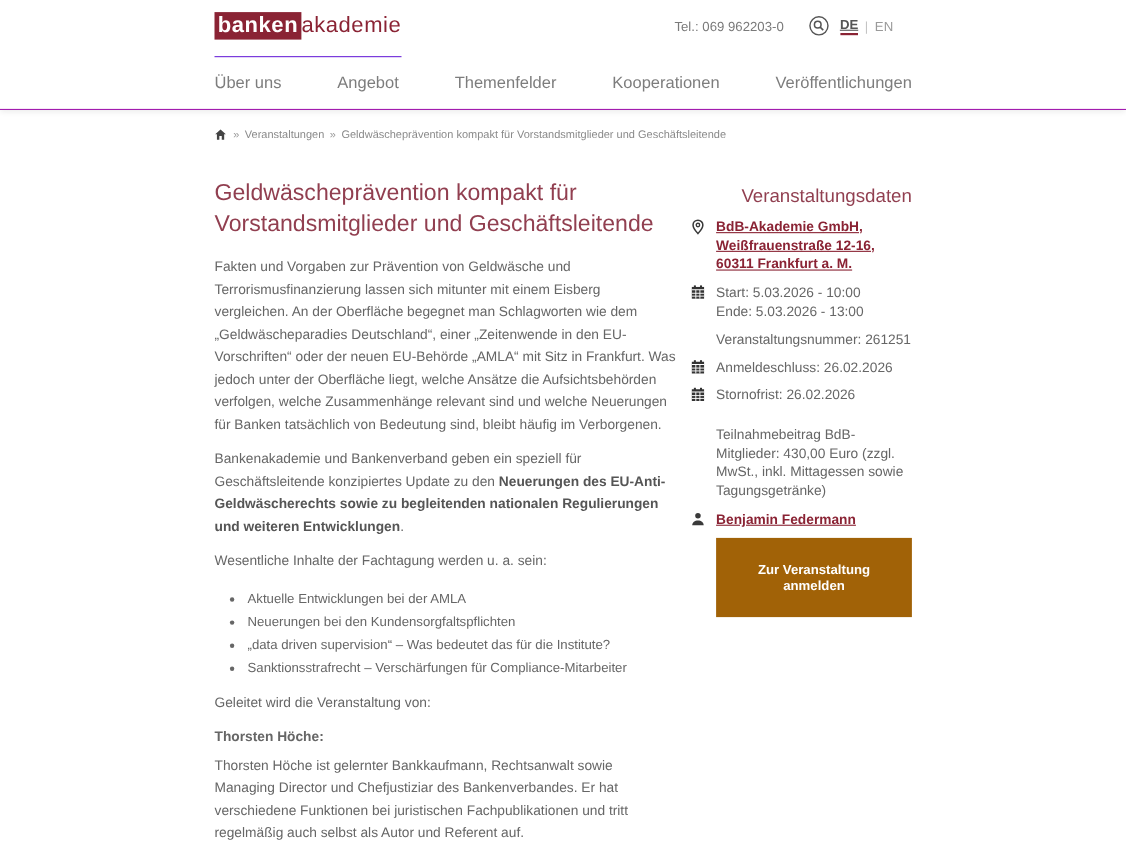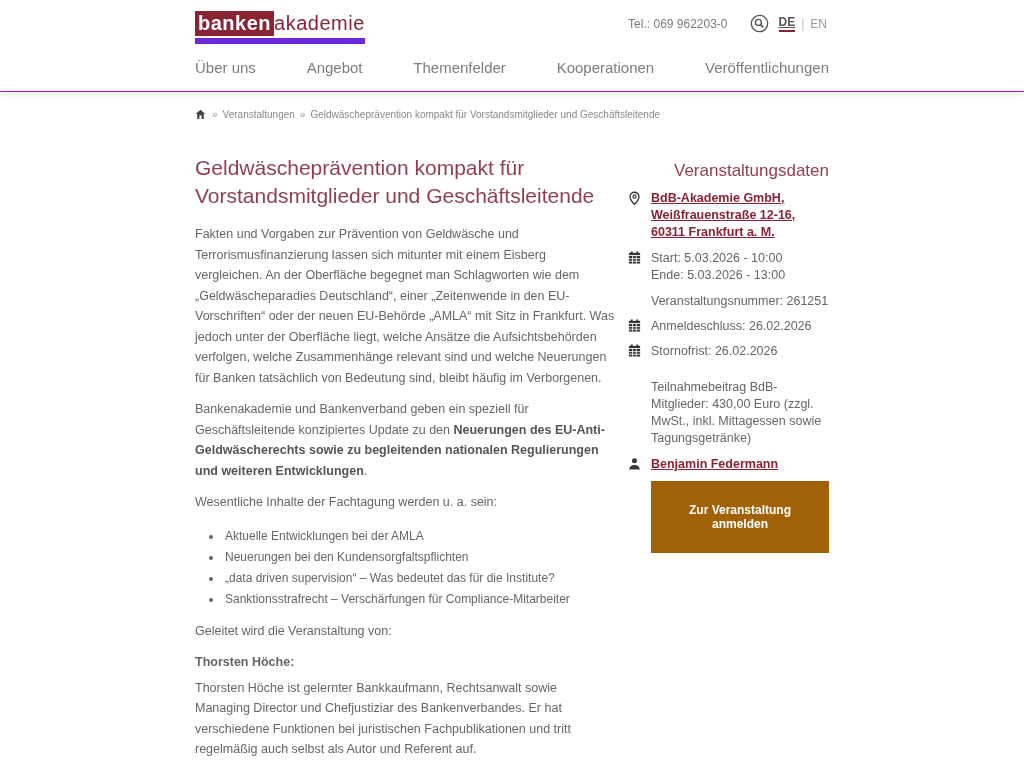--- a/index.html
+++ b/index.html
@@ -2,24 +2,24 @@
 <html lang="de"><head>
 <meta charset="utf-8">
 <style>
   * { margin:0; padding:0; box-sizing:border-box; }
   html,body { width:1024px; height:768px; background:#fff; overflow:hidden;
     font-family:"Liberation Sans", sans-serif; }
   .container { width:634px; margin:0 auto; position:relative; }
 
   
   .topbar { padding-top:12px; }
-  .logo { display:inline-block; border-bottom:6px solid #6d28d9; padding-bottom:3px; cursor:pointer; }
+  .logo { display:inline-block; border-bottom:1px solid #6d28d9; padding-bottom:16px; cursor:pointer; }
   .logo-box { background:#8a2334; color:#fff; font-weight:bold; font-size:20px; padding:1px 3px 2px 3px; letter-spacing:0.5px; }
   .logo-rest { color:#8a2334; font-size:20px; letter-spacing:0.5px; }
-  .top-right { position:absolute; top:14px; right:2px; display:flex; align-items:center; font-size:12px; color:#7a7a7a; }
+  .top-right { position:absolute; top:14px; right:17px; display:flex; align-items:center; font-size:12px; color:#7a7a7a; }
   .phone { margin-right:22px; color:#7a7a7a; }
   .search-btn { margin-right:10px; cursor:pointer; display:flex; align-items:center; }
   .lang-de { color:#555; font-weight:bold; border-bottom:2px solid #8a2334; padding-bottom:1px; cursor:pointer;text-decoration:underline; }
   .lang-sep { margin:0 6px; color:#c4c4c4; }
   .lang-en { color:#9a9a9a; cursor:pointer; }
 
   
   .nav-wrap { border-bottom:1px solid #a21caf; box-shadow:0 3px 5px rgba(0,0,0,0.07); }
   .nav { display:flex; justify-content:space-between; padding:15px 0 15px 0; }
   .nav a { text-decoration:none; color:#7d7d7d; font-size:15px; cursor:pointer; }

